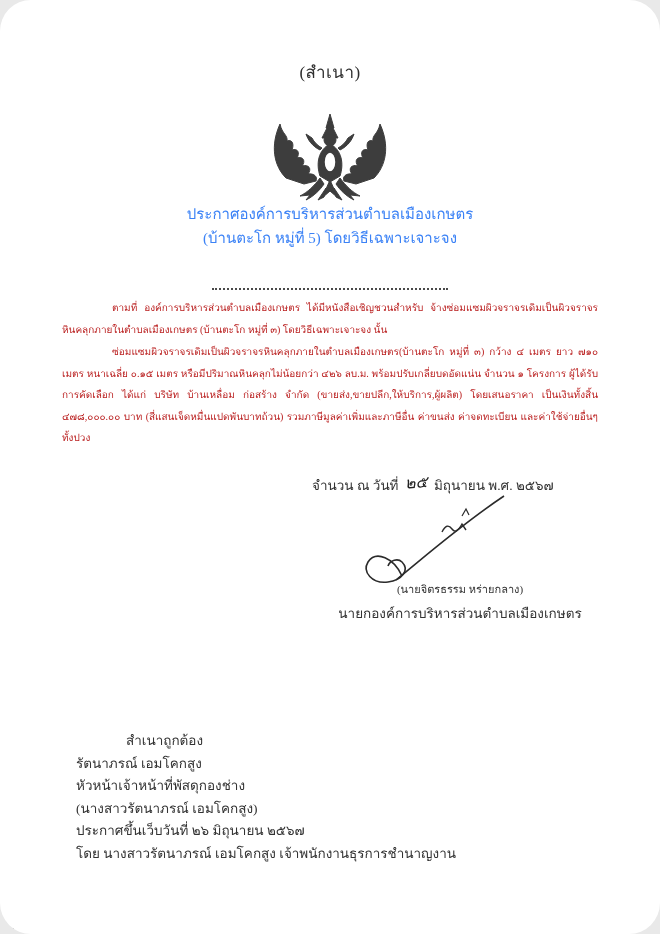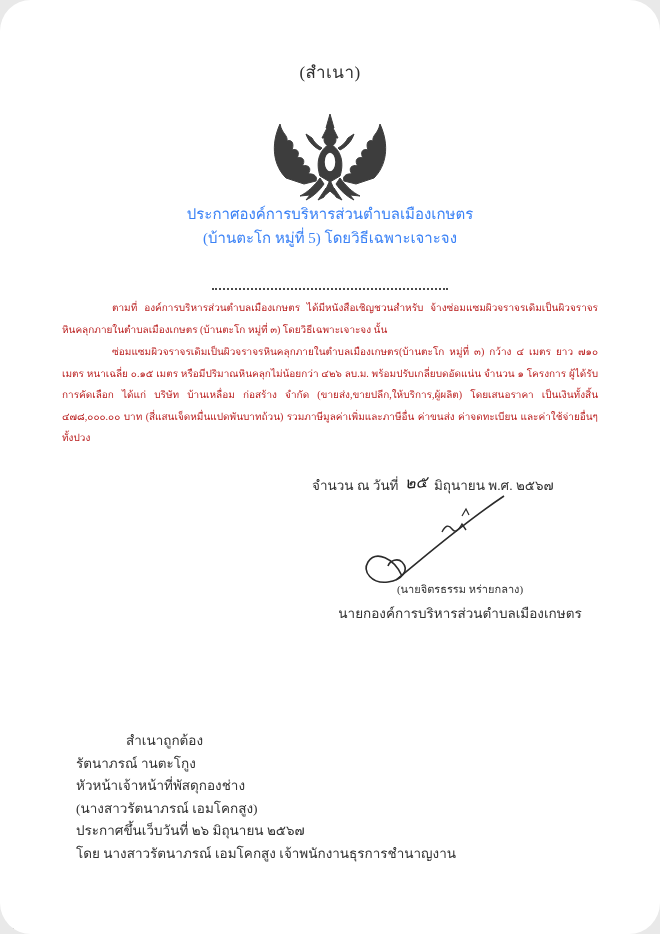--- a/index.html
+++ b/index.html
@@ -127,21 +127,21 @@
 
       <path d="M104,28 l4,-7 l3,6" stroke="#2b2b2b" stroke-width="1.2" fill="none"></path>
     </svg>
   </div>
 
   <div class="signer-name">(นายจิตรธรรม หร่ายกลาง)</div>
   <div class="signer-title">นายกองค์การบริหารส่วนตำบลเมืองเกษตร</div>
 
   <div class="cert-block">
     <div class="cert-line-indent">สำเนาถูกต้อง</div>
-    <div>รัตนาภรณ์ านตะโกูง</div>
+    <div>รัตนาภรณ์ เอมโคกสูง</div>
     <div>หัวหน้าเจ้าหน้าที่พัสดุกองช่าง</div>
     <div>(นางสาวรัตนาภรณ์  เอมโคกสูง)</div>
     <div>ประกาศขึ้นเว็บวันที่  ๒๖  มิถุนายน ๒๕๖๗</div>
     <div>โดย นางสาวรัตนาภรณ์  เอมโคกสูง   เจ้าพนักงานธุรการชำนาญงาน</div>
   </div>
 
   <div class="scan-edge"></div>
 
 </div>
 

